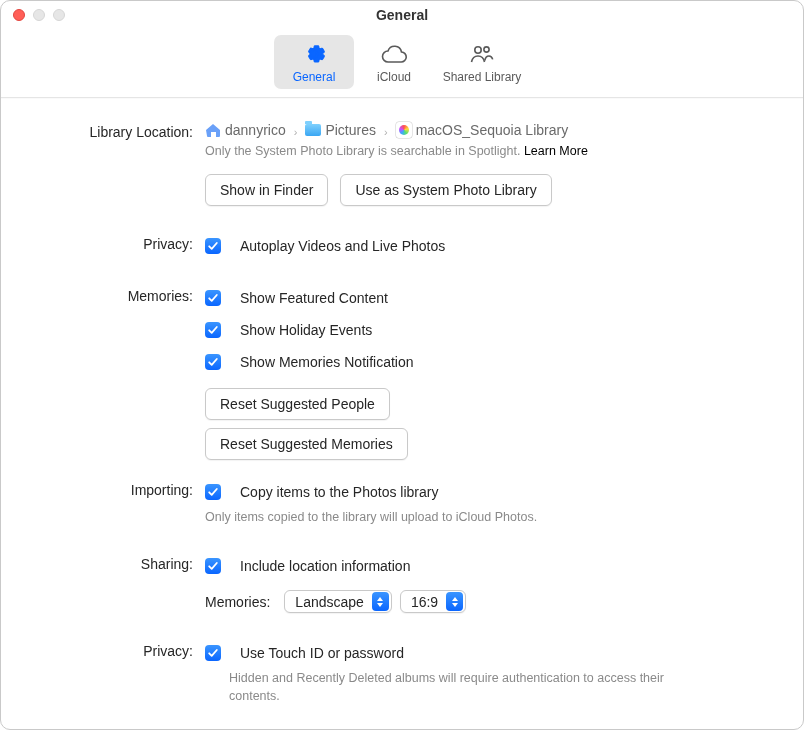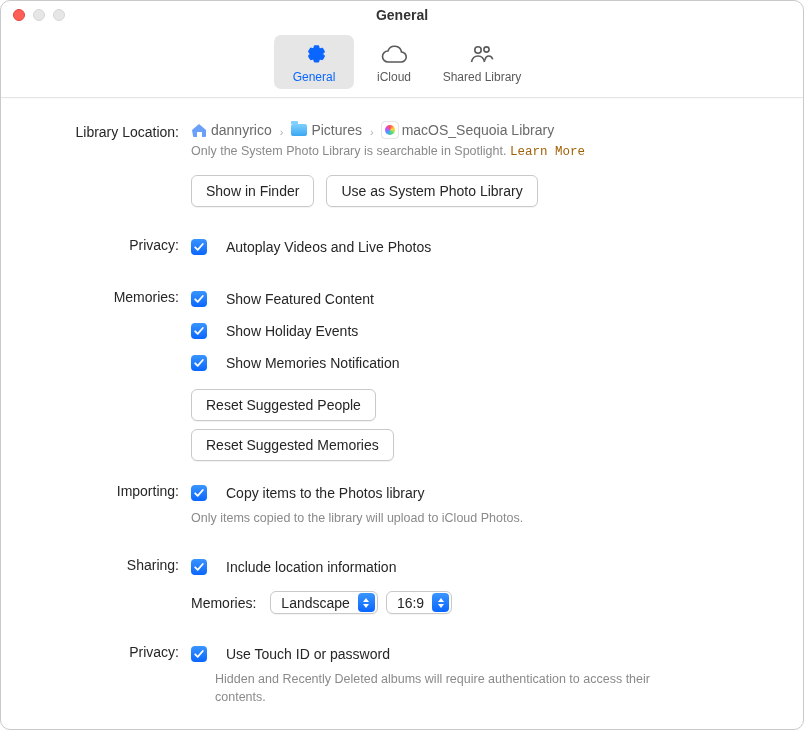--- a/index.html
+++ b/index.html
@@ -77,21 +77,21 @@
       font-weight: 400;
     }
     .tab-icon {
       height: 28px;
       display: flex;
       align-items: center;
       justify-content: center;
     }
     
     .content {
-      padding: 24px 30px 0 18px;
+      padding: 24px 30px 0 32px;
       font-size: 14px;
       color: #262626;
     }
     .row {
       display: flex;
       align-items: flex-start;
       margin-bottom: 6px;
     }
     .row-label {
       width: 172px;
@@ -145,21 +145,21 @@
     .bc-app-inner{
       width:10px;height:10px;border-radius:50%;
       background: conic-gradient(#ff4f4f,#ffd93a,#58e06f,#3aa6ff,#c94fff,#ff4f4f);
     }
     .chev { color: #b0b0b0; font-size: 11px;}
     .subtext {
       font-size: 12.5px;
       color: #8a8a8a;
       line-height: 1.45;
     }
-    .link { color: #a16207; font-family: Liberation Mono, monospace; }
+    .link { color: #000000; }
     .button-row {
       display: flex;
       gap: 12px;
       margin-top: 10px;
     }
     .mac-button {
       display: inline-flex;
       align-items: center;
       padding: 3px 14px;
       height: 32px;

